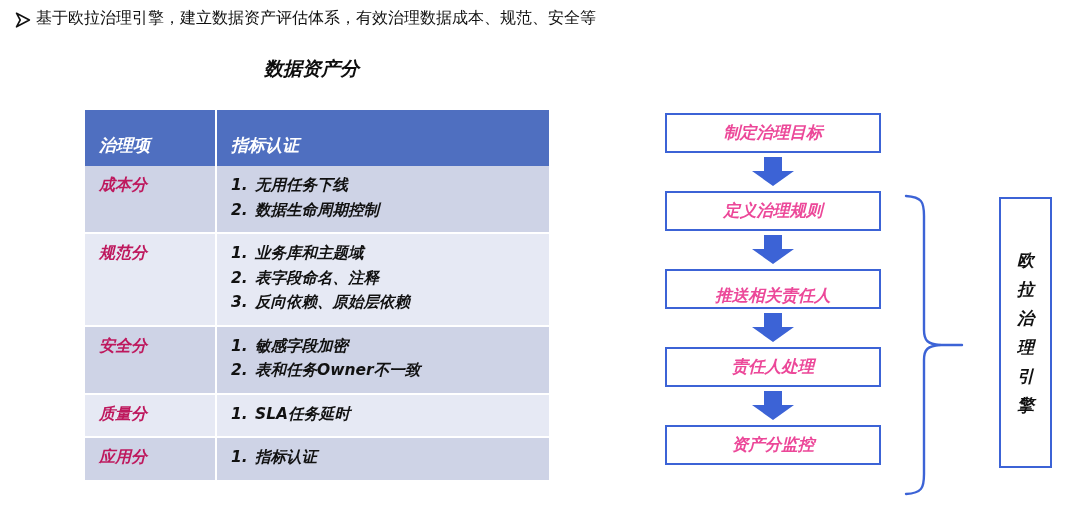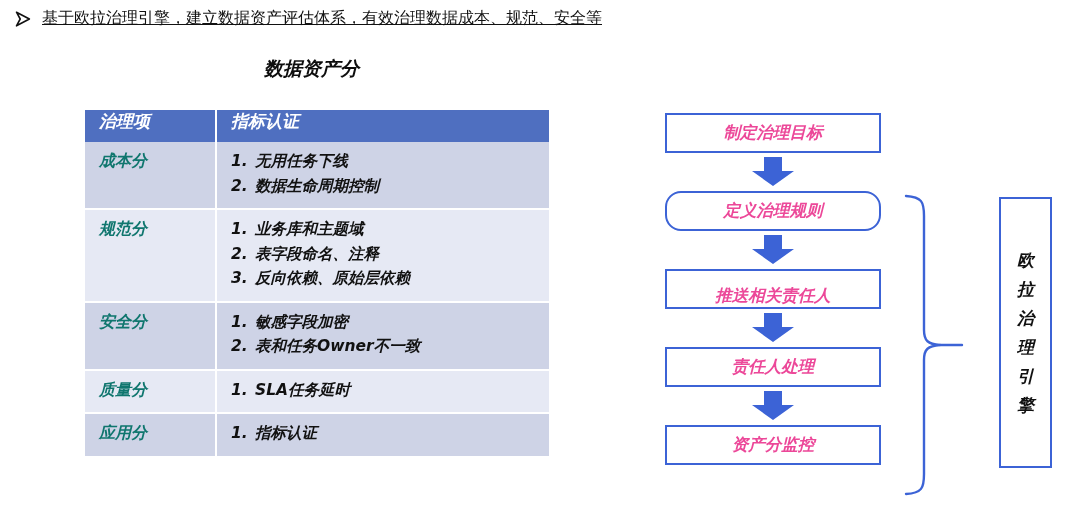--- a/index.html
+++ b/index.html
@@ -15,24 +15,23 @@
     font-family: "DejaVu Sans", "Liberation Sans", sans-serif;
     color: #111111;
   }
 
   
   #title-row {
     position: absolute;
     left: 14px;
     top: 8px;
     display: flex;
-    align-items: center;
-    gap: 10px;
-    white-space: nowrap;
-    text-decoration: underline;
+    align-items: flex-end;
+    gap: 4px;
+    white-space: nowrap;
   }
   #bullet-arrow {
     width: 18px;
     height: 18px;
     flex: 0 0 auto;
     display: block;
   }
 
   
   #subtitle {
@@ -60,21 +59,21 @@
   #gov-table col.c-item { width: 132px; }
   #gov-table col.c-action { width: 332px; }
 
   #gov-table th {
     background: #4f6fc0;
     color: #ffffff;
     font-size: 17px;
     font-weight: bold;
     font-style: italic;
     text-align: left;
-    padding: 0 0 9px 14px;
+    padding: 24px 0 9px 14px;
     border-right: 2px solid #ffffff;
     height: 20px;
     vertical-align: middle;
   }
   #gov-table th.last { border-right: none; }
 
   #gov-table td {
     vertical-align: top;
     border-right: 2px solid #ffffff;
     border-bottom: 2px solid #ffffff;
@@ -82,21 +81,21 @@
   }
   #gov-table td.last { border-right: none; }
   #gov-table tr.band-a td { background: #ced3e6; }
   #gov-table tr.band-b td { background: #e6e9f4; margin-top: 32px; }
   #gov-table tr.last-row td { border-bottom: none; }
 
   .cell-item {
     font-size: 16px;
     font-weight: bold;
     font-style: italic;
-    color: #0f766e;
+    color: #be185d;
     padding: 9px 0 9px 14px;
     white-space: nowrap;
   }
   .cell-actions {
     padding: 8px 0 9px 0;
   }
   .action-line {
     display: flex;
     align-items: baseline;
     font-size: 15.5px;
@@ -297,21 +296,21 @@
 
 <div id="flow">
     <div class="flow-box" style="border-color: rgb(60, 99, 214);">
       <span>制定治理目标</span>
     </div>
     <div class="flow-arrow-wrap">
       <svg class="flow-arrow" viewBox="0 0 46 30">
         <path d="M14 0 H32 V14 H44 L23 29 L2 14 H14 Z" fill="#3c63d6"></path>
       </svg>
     </div>
-    <div class="flow-box" style="border-color: rgb(60, 99, 214); border-radius: 16px;">
+    <div class="flow-box" style="border-color: rgb(60, 99, 214);">
       <span>定义治理规则</span>
     </div>
     <div class="flow-arrow-wrap">
       <svg class="flow-arrow" viewBox="0 0 46 30">
         <path d="M14 0 H32 V14 H44 L23 29 L2 14 H14 Z" fill="#3c63d6"></path>
       </svg>
     </div>
     <div class="flow-box" style="border-color: rgb(60, 99, 214); align-items: flex-end;">
       <span>推送相关责任人</span>
     </div>

